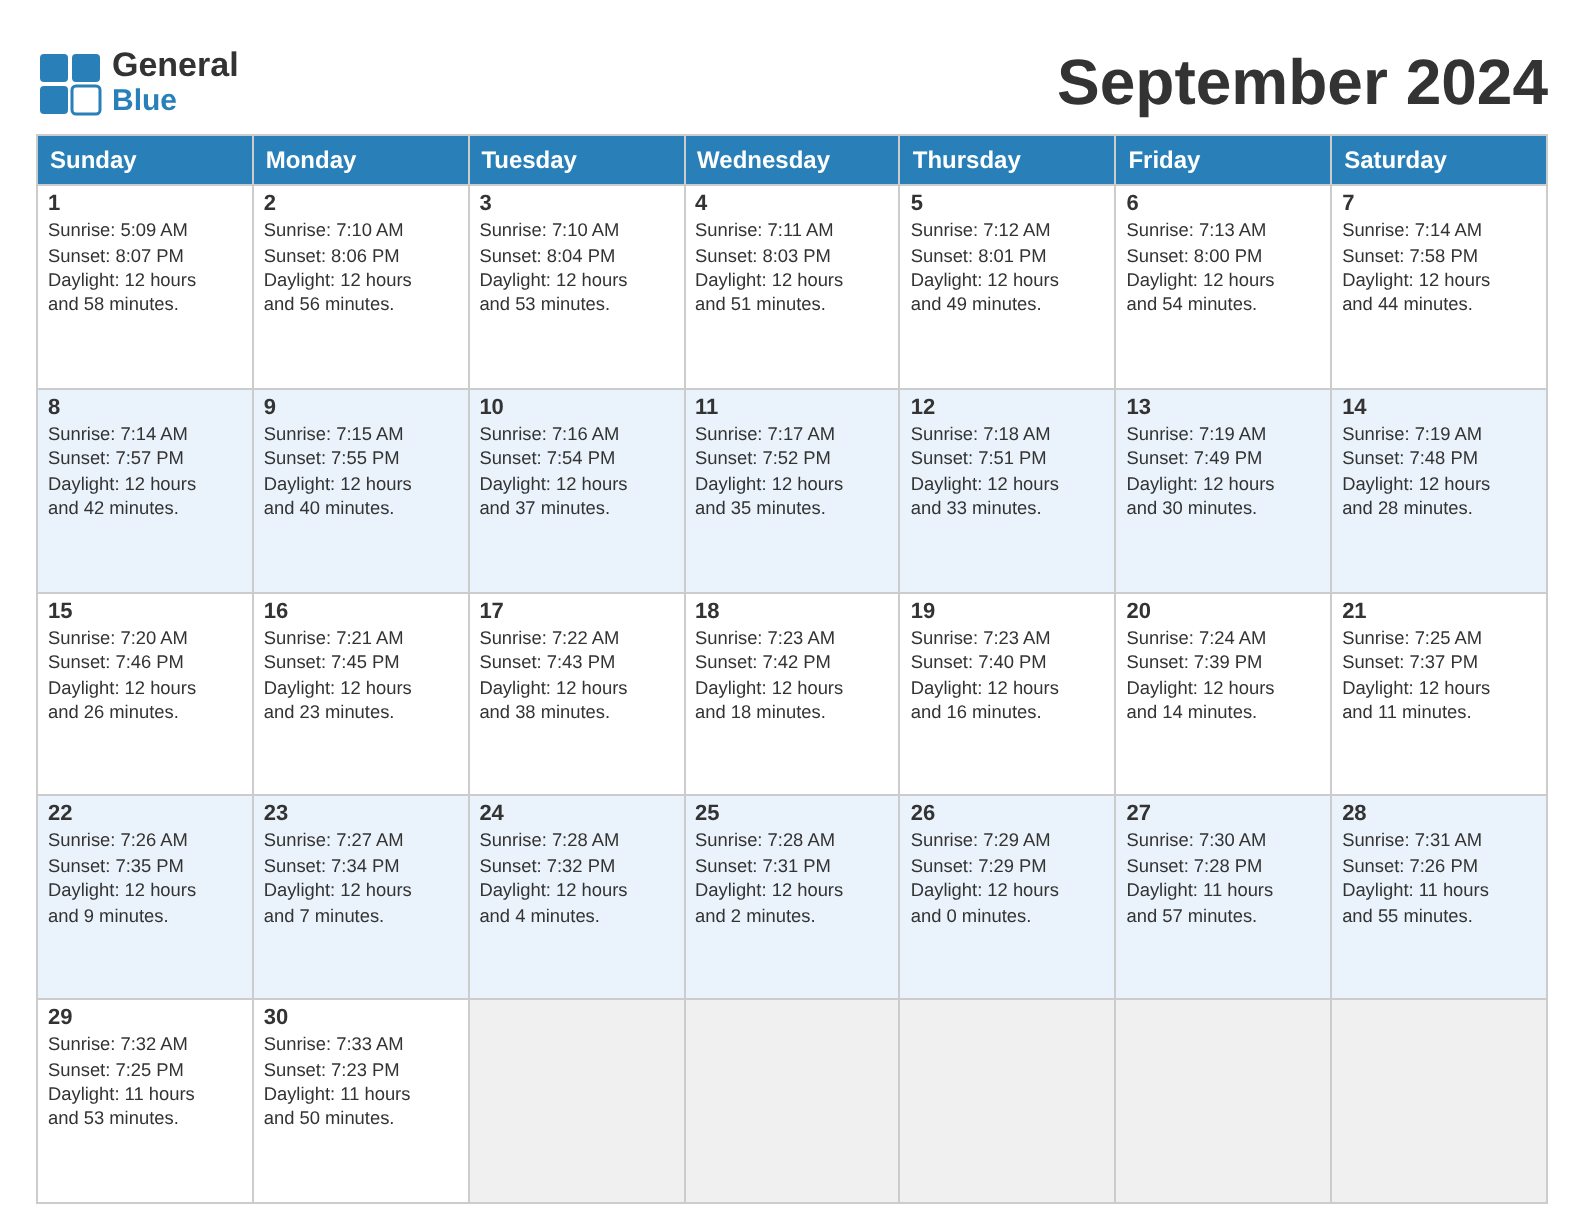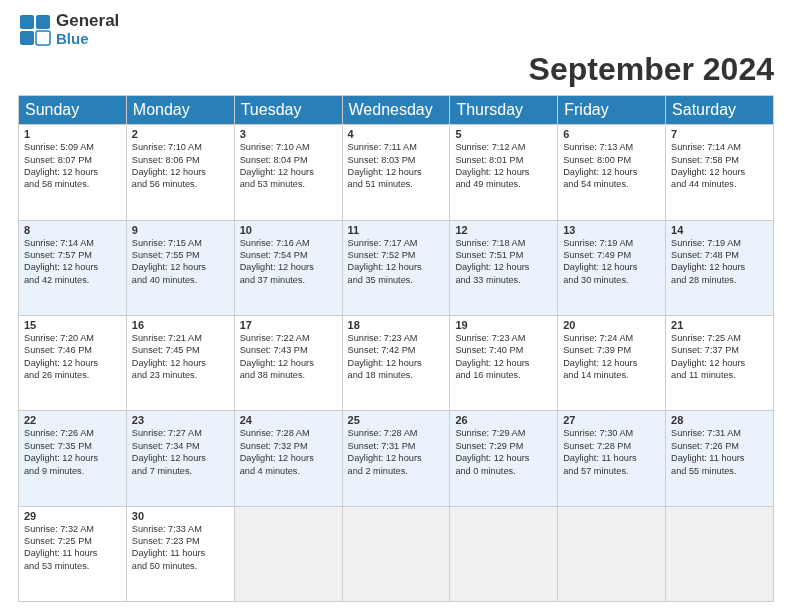--- a/index.html
+++ b/index.html
@@ -6,21 +6,21 @@
     body {
       width: 792px;
       height: 612px;
       font-family: Arial, sans-serif;
       background: #fff;
       overflow: hidden;
     }
     .page {
       width: 792px;
       height: 612px;
-      padding: 12px 18px 10px 18px;
+      padding: 24px 18px 10px 18px;
       display: flex;
       flex-direction: column;
     }
     .header {
       display: flex;
       justify-content: space-between;
       align-items: flex-start;
       margin-bottom: 8px;
     }
     .logo {
@@ -28,43 +28,42 @@
       flex-direction: column;
       align-items: flex-start;
     }
     .logo-wrapper {
       display: flex;
       align-items: center;
       gap: 4px;
     }
     .title-block {
       text-align: right;
-      margin-top: 40px;
     }
     .month-title {
       font-size: 32px;
       font-weight: bold;
       color: #333;
       line-height: 1.1;
     }
     .location {
       font-size: 14px;
       color: #555;
     }
     .calendar-table {
       width: 100%;
       border-collapse: collapse;
       flex: 1;
       table-layout: fixed;
     }
     .calendar-table th {
       background: #2980b9;
       color: #fff;
-      font-size: 16px;
-      font-weight: normal;
+      font-size: 12px;
+      font-weight: bold;
       text-align: left;
       padding: 5px 6px;
       border: 1px solid #ccc;
     }
     .calendar-table td {
       border: 1px solid #ccc;
       vertical-align: top;
       padding: 3px 5px;
       font-size: 9.5px;
       color: #333;

